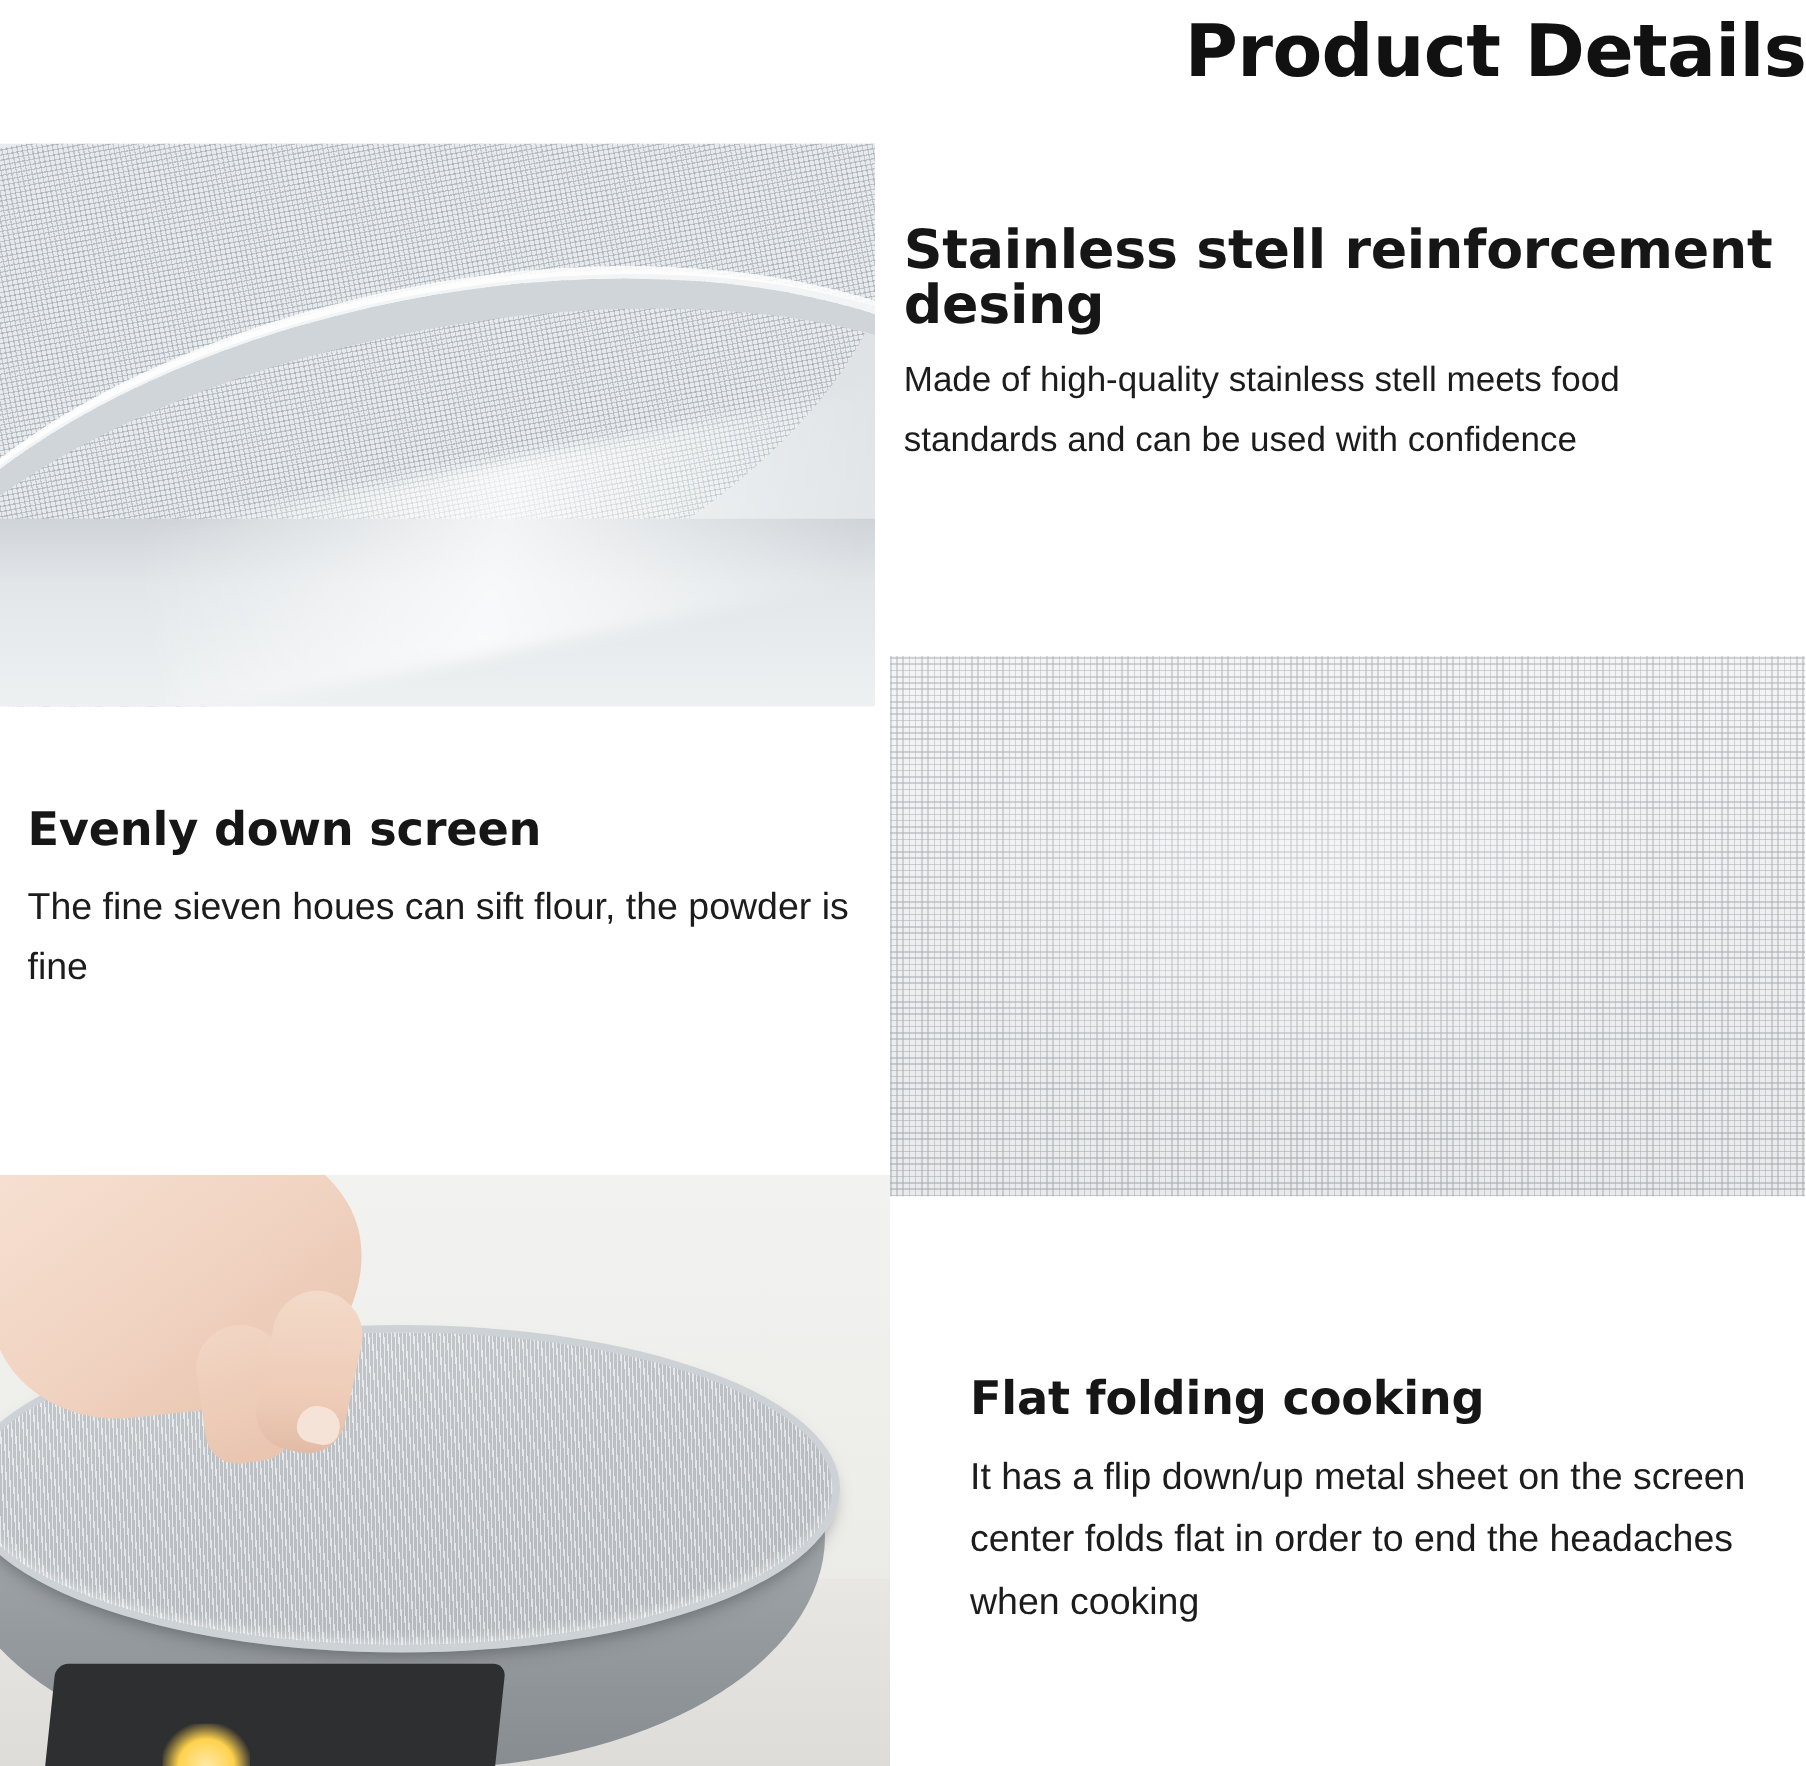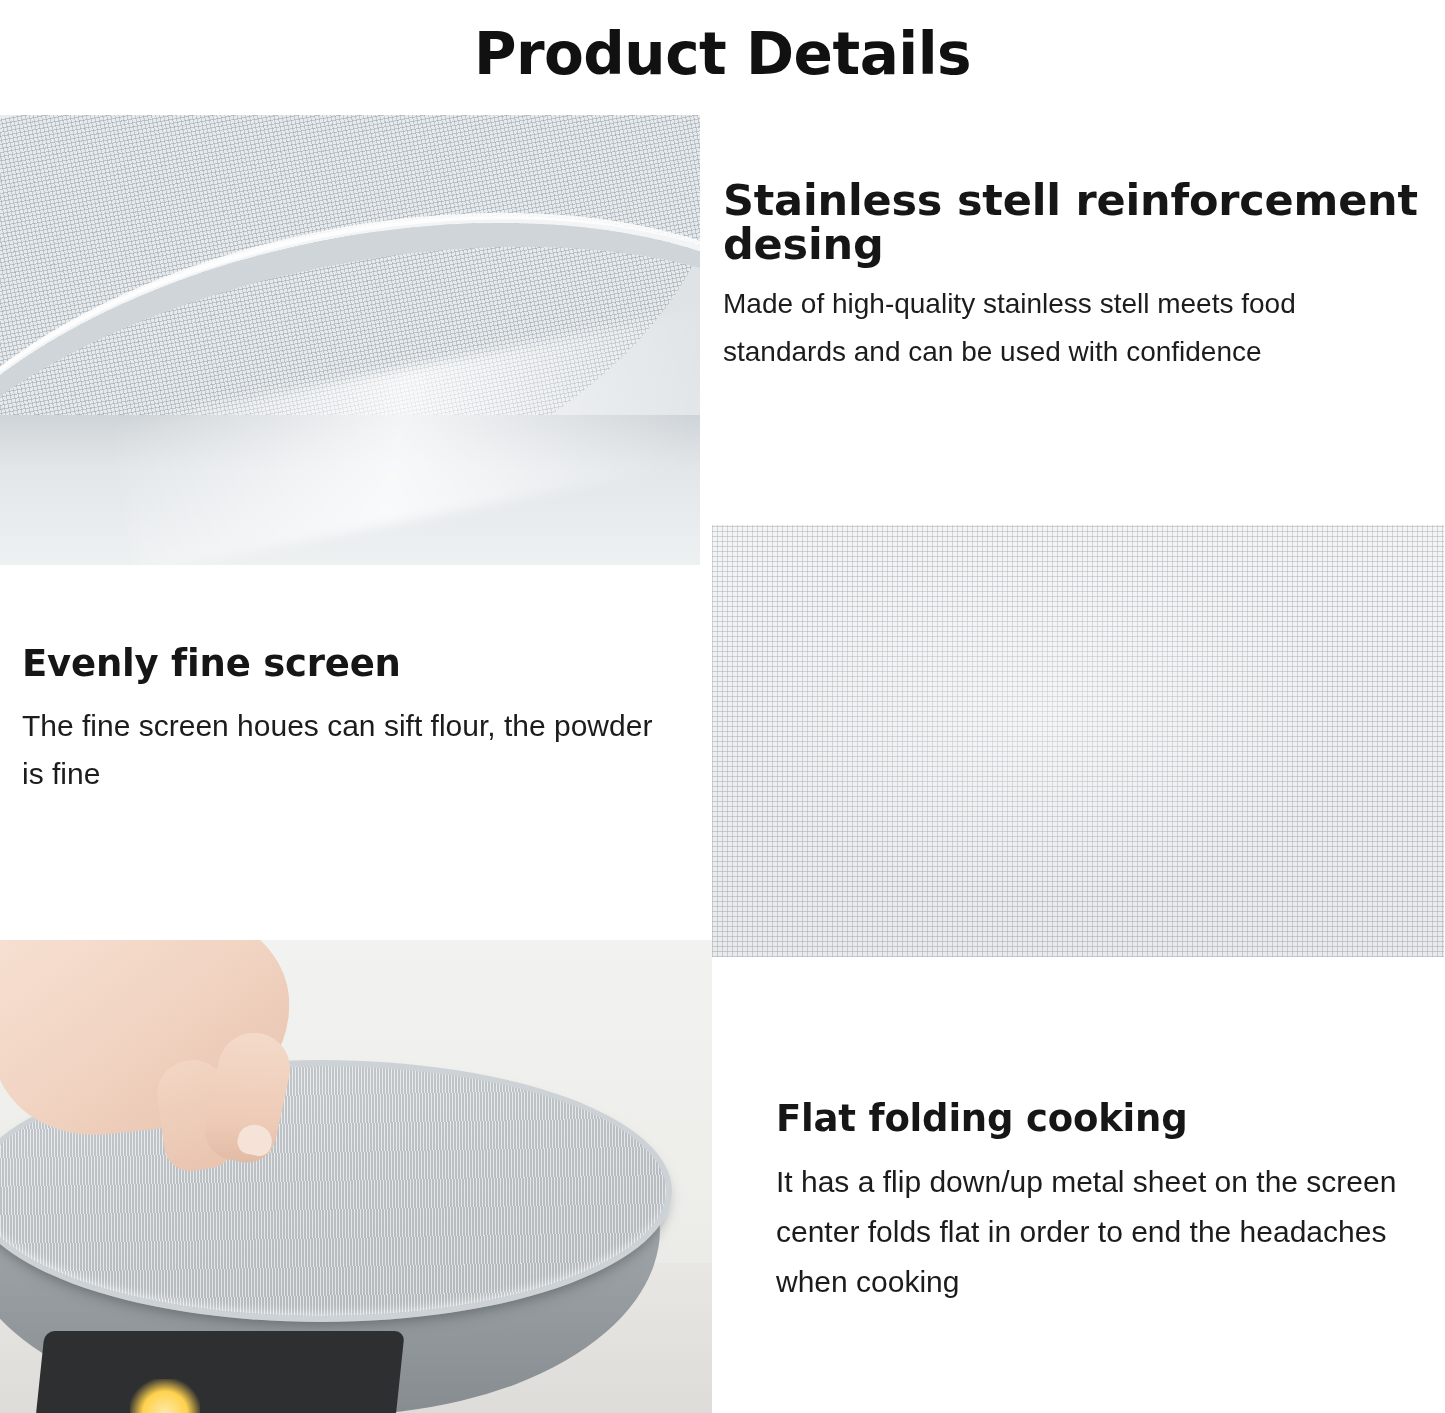--- a/index.html
+++ b/index.html
@@ -11,24 +11,24 @@
     width: 1445px;
     height: 1413px;
     position: relative;
     font-family: "Liberation Sans", sans-serif;
     overflow: hidden;
   }
 
   
   .page-title {
     position: absolute;
-    top: 15px;
+    top: 2px;
     left: 0;
     width: 1445px;
-    text-align: center;
+    text-align: right;
     font-family: "DejaVu Sans", sans-serif;
     font-weight: bold;
     font-size: 58px;
     letter-spacing: -0.5px;
     color: #111111;
     line-height: 78px;
   }
 
   
   .photo {
@@ -227,22 +227,22 @@
 <div class="block" id="block-steel">
   <h2>Stainless stell reinforcement desing</h2>
   <p>Made of high-quality stainless stell meets food standards and can be used with confidence</p>
 </div>
 
 <div class="photo" id="photo-mesh">
   <div class="vig"></div>
 </div>
 
 <div class="block" id="block-screen">
-  <h2>Evenly fine screen</h2>
-  <p>The fine screen houes can sift flour, the powder is fine</p>
+  <h2>Evenly down screen</h2>
+  <p>The fine sieven houes can sift flour, the powder is fine</p>
 </div>
 
 <div class="photo" id="photo-hand">
   <div class="counter"></div>
   <div class="wok"></div>
   <div class="screen"></div>
   <div class="stove"></div>
   <div class="flame"></div>
   <div class="arm"></div>
   <div class="thumb"></div>

